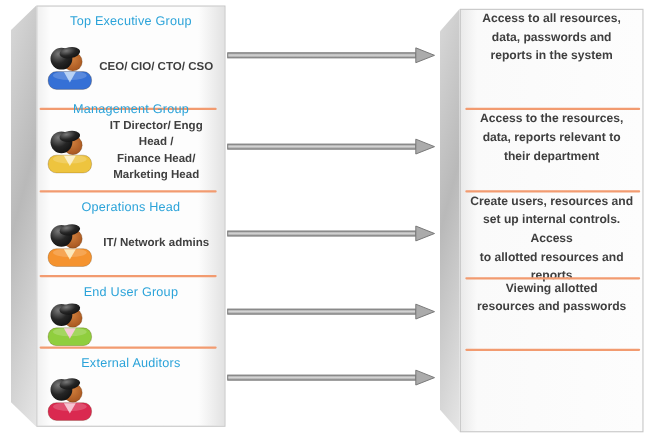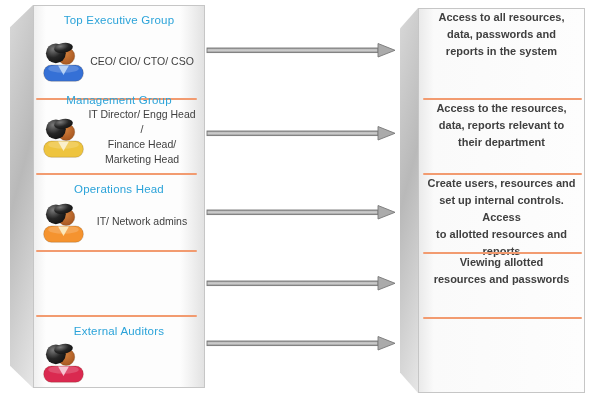--- a/index.html
+++ b/index.html
@@ -25,21 +25,21 @@
   .divider{position:absolute;height:2px;background:var(--c-divider,#f29b70);border-radius:1px;}
   .face-left .divider{left:2px;right:7px;}
   .face-right .divider{left:4px;right:2px;}
   
   .lsec{position:absolute;left:0;right:0;display:flex;flex-direction:column;}
   .gtitle{padding-top:8px;text-align:center;font-size:11.5px;font-weight:normal;
     letter-spacing:.2px;color:var(--c-title,#2ba3d9);}
   .grow{flex:1;display:flex;align-items:center;padding:1px 6px 3px 7px;}
   .person{width:45px;height:42px;flex:0 0 auto;}
   .person .outl{stroke:rgba(80,45,10,.35);stroke-width:.7;}
-  .members{flex:1;text-align:center;font-size:10.5px;font-weight:normal;
+  .members{flex:1;text-align:center;font-size:10.5px;font-weight:bold;
     color:var(--c-text,#3f3f3f);line-height:15px;white-space:pre-line;}
   
   .rsec{position:absolute;left:0;right:0;display:flex;justify-content:center;}
   .access{text-align:center;font-size:11px;font-weight:bold;color:var(--c-text,#3f3f3f);
     line-height:17px;white-space:pre-line;padding:0 4px;}
   
   .arrow{position:absolute;left:206px;width:190px;height:16px;}
   
   .defs-holder{position:absolute;width:0;height:0;}
 </style>
@@ -113,20 +113,33 @@
           <ellipse cx="25" cy="8.5" rx="10.5" ry="5.5" fill="url(#hairG)" transform="rotate(-9 25 8.5)"></ellipse>
           <rect class="body outl" x="3" y="27.5" width="44" height="18" rx="8.5" fill="#f5932f"></rect>
           <polygon class="collar" points="19,28 31,28 25,38.5" fill="#fbe3ae"></polygon>
           <ellipse cx="25" cy="31.5" rx="17" ry="4.5" fill="#ffffff" opacity="0.18"></ellipse>
         </svg>
         <div class="members">IT/ Network admins</div>
       </div>
     </div>
     <div class="divider" style="top:244px"></div>
 
+    <div class="lsec" style="top:246px;height:63px">
+      <div class="gtitle">End User Group</div>
+      <div class="grow">
+        <svg class="person" viewBox="0 0 50 46">
+          <circle cx="28" cy="17.5" r="9.5" fill="url(#faceG)" class="outl"></circle>
+          <circle cx="16.5" cy="14.5" r="11" fill="url(#hairG)"></circle>
+          <ellipse cx="25" cy="8.5" rx="10.5" ry="5.5" fill="url(#hairG)" transform="rotate(-9 25 8.5)"></ellipse>
+          <rect class="body outl" x="3" y="27.5" width="44" height="18" rx="8.5" fill="#90ce3e"></rect>
+          <polygon class="collar" points="19,28 31,28 25,38.5" fill="#f3c0d2"></polygon>
+          <ellipse cx="25" cy="31.5" rx="17" ry="4.5" fill="#ffffff" opacity="0.18"></ellipse>
+        </svg>
+      </div>
+    </div>
     <div class="divider" style="top:309px"></div>
 
     <div class="lsec" style="top:311px;height:72px">
       <div class="gtitle">External Auditors</div>
       <div class="grow">
         <svg class="person" viewBox="0 0 50 46">
           <circle cx="28" cy="17.5" r="9.5" fill="url(#faceG)" class="outl"></circle>
           <circle cx="16.5" cy="14.5" r="11" fill="url(#hairG)"></circle>
           <ellipse cx="25" cy="8.5" rx="10.5" ry="5.5" fill="url(#hairG)" transform="rotate(-9 25 8.5)"></ellipse>
           <rect class="body outl" x="3" y="27.5" width="44" height="18" rx="8.5" fill="#da2950"></rect>

